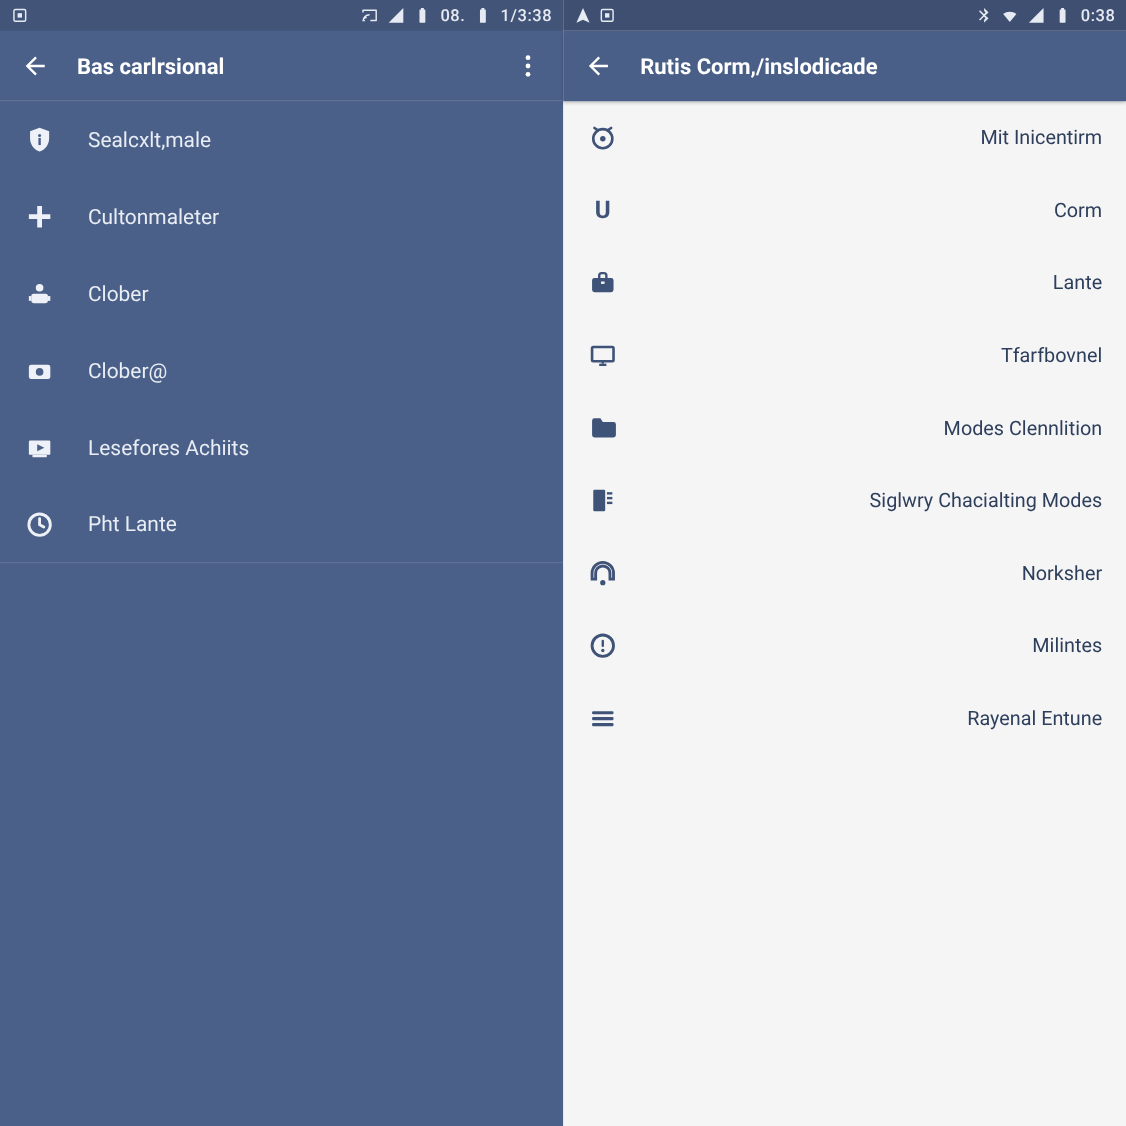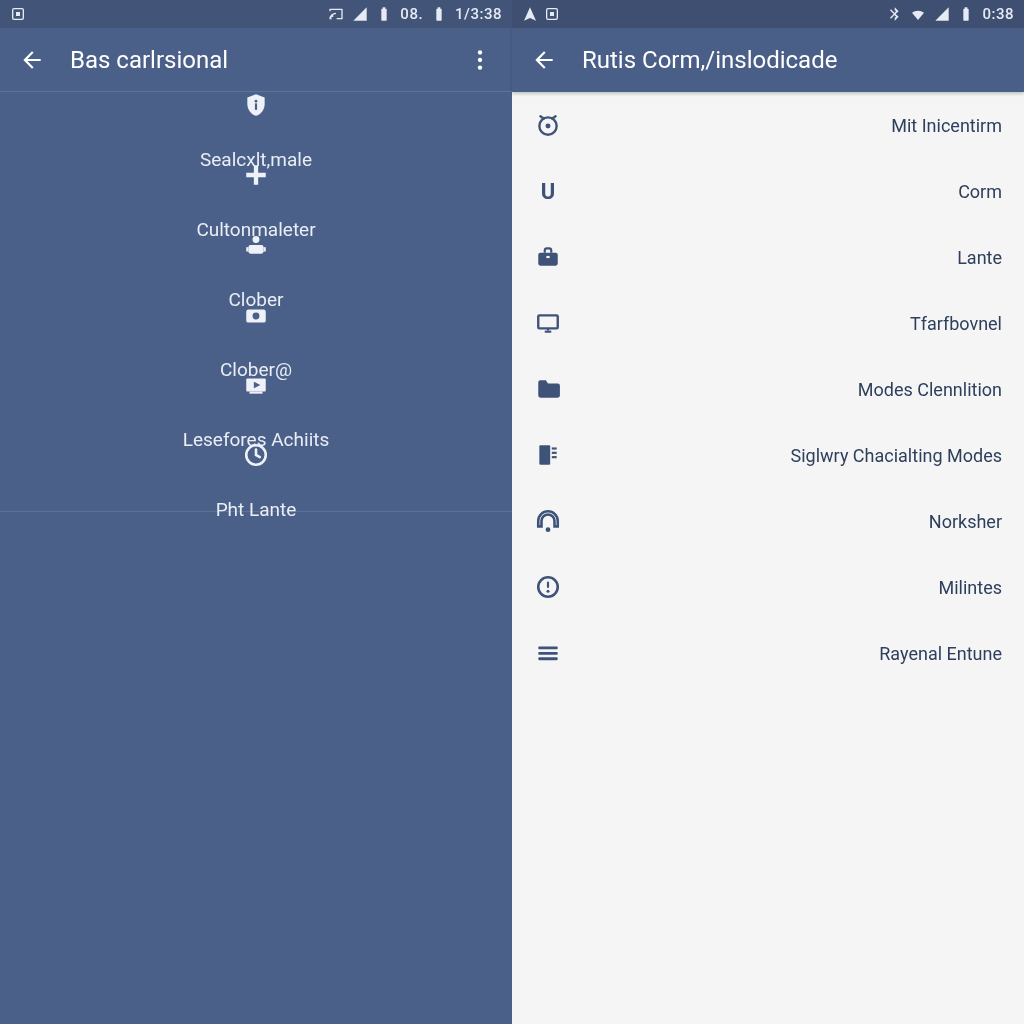--- a/index.html
+++ b/index.html
@@ -25,34 +25,34 @@
 
 
 .appbar {
   height: 64px;
   display: flex; align-items: center;
   padding: 0 12px;
   gap: 18px;
 }
 .pane-left  .appbar { background: #4b6089; border-bottom: 1px solid rgba(255,255,255,.12); }
 .pane-right .appbar { background: #4a5f87; color: #fff; box-shadow: 0 2px 3px rgba(0,0,0,.2); }
-.appbar .title { font-size: 24px; font-weight: 400; flex: 1; }
+.appbar .title { font-size: 20px; font-weight: 700; flex: 1; }
 .appbar .back svg, .appbar .more svg { width: 26px; height: 26px; display: block; }
 .appbar .back, .appbar .more { display:flex; align-items:center; justify-content:center; width:40px; height:40px; }
 
 
 .list { flex: 1; overflow: hidden; }
 .row {
   height: 70px;
   display: flex; align-items: center;
   padding: 0 22px;
   gap: 30px;
   font-size: 19px;
 }
-.pane-left  .row { color: #e9edf4; flex-direction: column; }
+.pane-left  .row { color: #e9edf4; }
 .pane-right .row { color: #2e3f5c; text-align: right; }
 .pane-left .list { border-top: none; }
 .pane-left .row:nth-child(6) { border-bottom: 1px solid rgba(255,255,255,.10); }
 
 .pane-right .row { height: 66px; }
 .pane-right .row .label { font-weight: 400; font-size: 18px; }
 
 .row .icon { width: 28px; height: 28px; display:flex; align-items:center; justify-content:center; }
 .row .icon svg { width: 26px; height: 26px; display:block; }
 .pane-left  .row .icon svg { fill: #eef2f8; }

